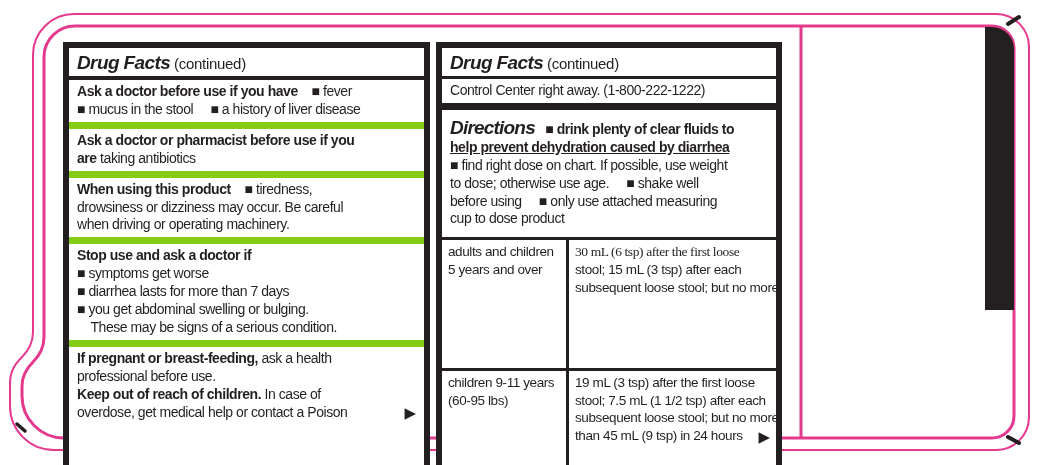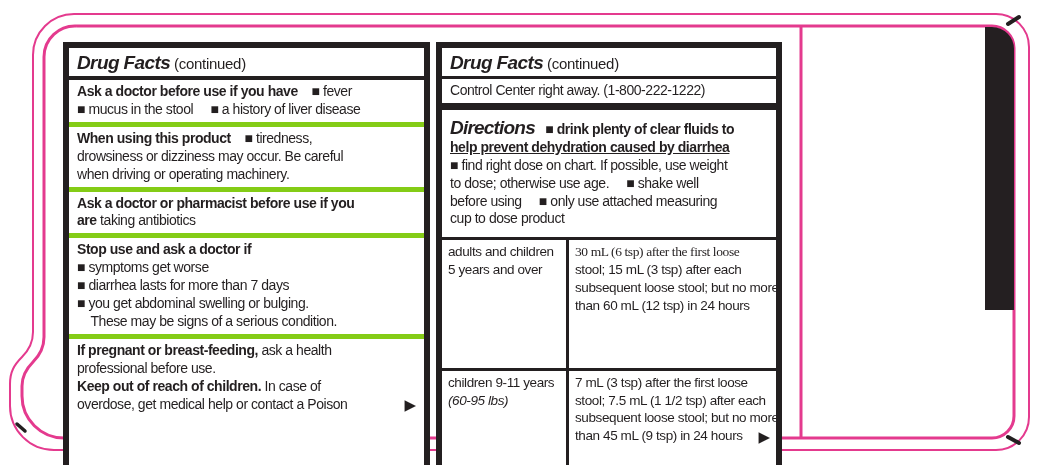--- a/index.html
+++ b/index.html
@@ -9,21 +9,21 @@
   .spine-bar{position:absolute;left:985px;top:27px;width:29px;height:283px;
              background:#241f21;border-top-right-radius:22px;}
   .panel{position:absolute;top:42px;height:462px;background:#fff;border:6px solid #231f20;
          box-sizing:border-box;display:flex;flex-direction:column;overflow:hidden;}
   .panel-left{left:63px;width:367px;}
   .panel-right{left:436px;width:346px;}
   .panel-title{flex:none;padding:4px 8px 2px 8px;border-bottom:4px solid #231f20;}
   .panel-right .panel-title{border-bottom-width:3px;}
   .brand{font-style:italic;font-weight:bold;font-size:19px;letter-spacing:-0.6px;}
   .cont{font-size:15px;letter-spacing:-0.3px;}
-  .sec{flex:none;padding:3px 8px 3px 8px;border-bottom:5px solid #84cc16;}
+  .sec{flex:none;padding:3px 8px 3px 8px;border-bottom:7px solid #84cc16;}
   .sec.grow{flex:1;border-bottom:none;min-height:0;border-radius:9px;}
   .tline{white-space:pre;font-size:14px;line-height:17.9px;letter-spacing:-0.45px;}
   .b{font-weight:bold;}
   .has-arrow{display:flex;justify-content:space-between;align-items:center;}
   .arrow{font-size:15px;letter-spacing:0;line-height:1;}
   .poison-line{flex:none;padding:3px 8px;}
   .heavy-bar{flex:none;height:7px;background:#231f20;}
   .directions{flex:none;padding:9px 8px;}
   .dir-first{white-space:pre;}
   .dir-first .brand{letter-spacing:-0.8px;}
@@ -51,27 +51,27 @@
 
   <div class="spine-bar"></div>
 
   <div class="panel panel-left">
     <div class="panel-title"><span class="brand">Drug Facts</span><span class="cont"> (continued)</span></div>
     <div class="sec">
         <div class="tline"><span style="white-space: pre;"><span class="b">Ask a doctor before use if you have</span><span>    ■ fever</span></span></div>
         <div class="tline"><span style="white-space: pre;"><span>■ mucus in the stool     ■ a history of liver disease</span></span></div>
       </div>
     <div class="sec">
+        <div class="tline"><span style="white-space: pre;"><span class="b">Ask a doctor or pharmacist before use if you</span></span></div>
+        <div class="tline"><span style="white-space: pre;"><span class="b">are</span><span> taking antibiotics</span></span></div>
+      </div>
+    <div class="sec">
         <div class="tline"><span style="white-space: pre;"><span class="b">When using this product</span><span>    ■ tiredness,</span></span></div>
         <div class="tline"><span style="white-space: pre;"><span>drowsiness or dizziness may occur. Be careful</span></span></div>
         <div class="tline"><span style="white-space: pre;"><span>when driving or operating machinery.</span></span></div>
-      </div>
-    <div class="sec">
-        <div class="tline"><span style="white-space: pre;"><span class="b">Ask a doctor or pharmacist before use if you</span></span></div>
-        <div class="tline"><span style="white-space: pre;"><span class="b">are</span><span> taking antibiotics</span></span></div>
       </div>
     <div class="sec">
         <div class="tline"><span style="white-space: pre;"><span class="b">Stop use and ask a doctor if</span></span></div>
         <div class="tline"><span style="white-space: pre; text-align: center;"><span>■ symptoms get worse</span></span></div>
         <div class="tline"><span style="white-space: pre;"><span>■ diarrhea lasts for more than 7 days</span></span></div>
         <div class="tline"><span style="white-space: pre;"><span>■ you get abdominal swelling or bulging.</span></span></div>
         <div class="tline"><span style="white-space: pre;"><span>    These may be signs of a serious condition.</span></span></div>
       </div>
     <div class="sec grow">
         <div class="tline"><span style="white-space: pre;"><span class="b">If pregnant or breast-feeding,</span><span> ask a health</span></span></div>
@@ -100,30 +100,29 @@
     <div class="dose-table">
       <div class="dose-row first">
         <div class="cell cell-group">
             <div class="tline"><span style="white-space: pre;"><span>adults and children</span></span></div>
             <div class="tline"><span style="white-space: pre;"><span>5 years and over</span></span></div>
           </div>
         <div class="cell cell-dose">
             <div class="tline"><span style="white-space: pre; font-family: Liberation Serif, serif;"><span>30 mL (6 tsp) after the first loose</span></span></div>
             <div class="tline"><span style="white-space: pre;"><span>stool; 15 mL (3 tsp) after each</span></span></div>
             <div class="tline"><span style="white-space: pre;"><span>subsequent loose stool; but no more</span></span></div>
-            <div class="tline"><span style="white-space: pre;"><span>than 60 mL (12 tsp) in 24 hours</span></span></div>
           </div>
       </div>
       <div class="dose-row">
         <div class="cell cell-group">
             <div class="tline"><span style="white-space: pre;"><span>children 9-11 years</span></span></div>
-            <div class="tline"><span style="white-space: pre; font-style: italic;"><span>(60-95 lbs)</span></span></div>
+            <div class="tline"><span style="white-space: pre;"><span>(60-95 lbs)</span></span></div>
           </div>
         <div class="cell cell-dose">
-            <div class="tline"><span style="white-space: pre;"><span>7 mL (3 tsp) after the first loose</span></span></div>
+            <div class="tline"><span style="white-space: pre;"><span>19 mL (3 tsp) after the first loose</span></span></div>
             <div class="tline"><span style="white-space: pre;"><span>stool; 7.5 mL (1 1/2 tsp) after each</span></span></div>
             <div class="tline"><span style="white-space: pre;"><span>subsequent loose stool; but no more</span></span></div>
             <div class="tline has-arrow"><span style="white-space: pre;"><span>than 45 mL (9 tsp) in 24 hours</span></span><span class="arrow">▶</span></div>
           </div>
       </div>
     </div>
   </div>
 
 </div>
 

